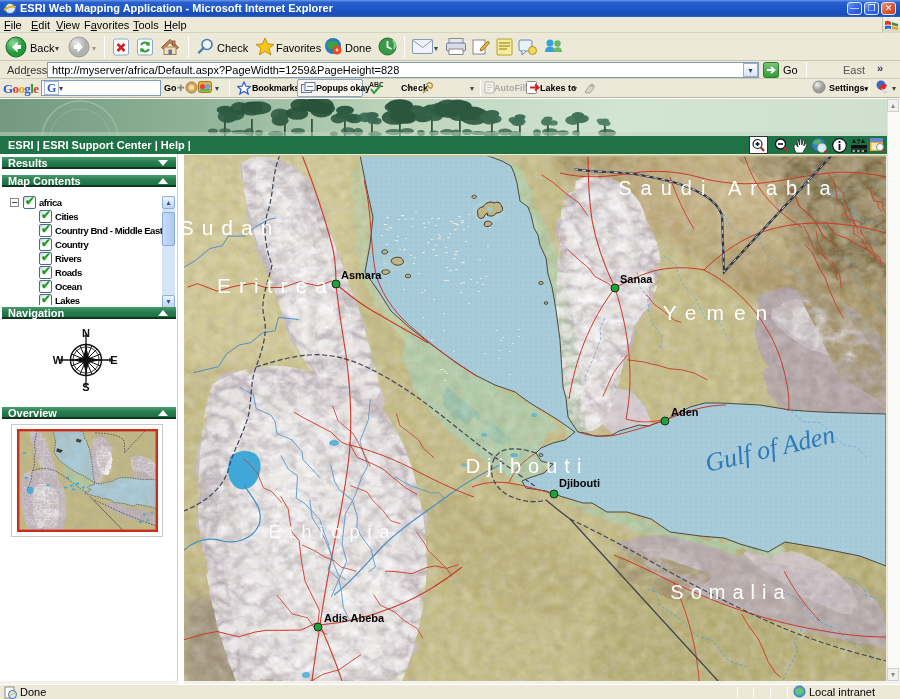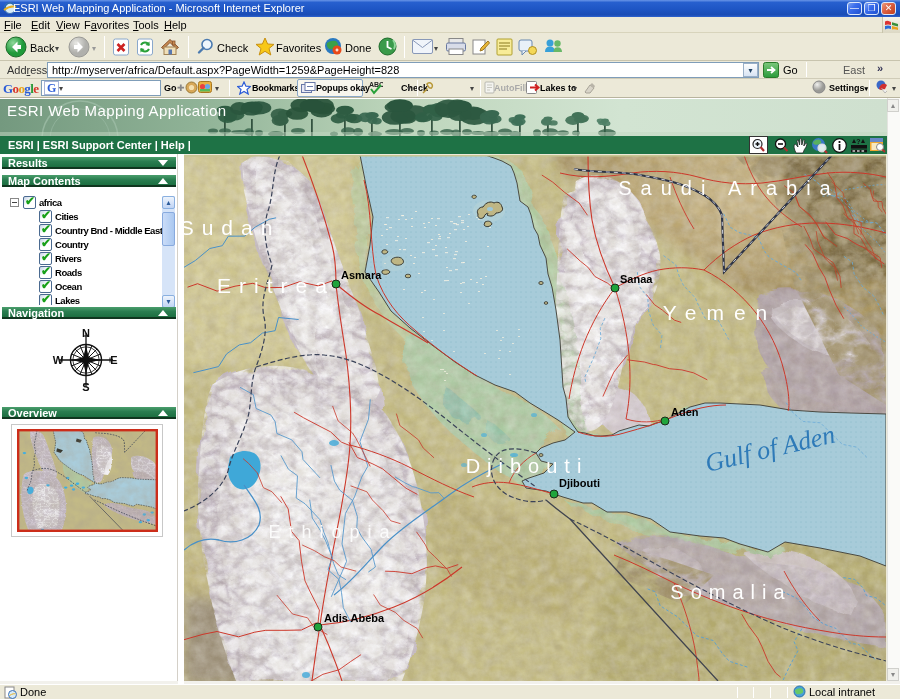--- a/index.html
+++ b/index.html
@@ -28,21 +28,21 @@
 </style></head>
 <body>
 <div id="page">
 
 <div id="titlebar" class="abs"></div>
 <svg class="abs" style="left:3px;top:1px" width="14" height="14" viewBox="0 0 14 14">
       <circle cx="7" cy="7" r="5.5" fill="#d8ecf8" stroke="#3a70b8"></circle>
       <path d="M2 7a5 5 0 0 1 10 0" fill="none" stroke="#2868b0" stroke-width="1.6"></path>
       <path d="M1 9c4-3 9-4 12-3" stroke="#e8b020" stroke-width="1.8" fill="none"></path>
     </svg>
-<span class="abs" style="left:13px;top:2px;color:#fff;font-weight:normal">ESRI Web Mapping Application - Microsoft Internet Explorer</span>
+<span class="abs" style="left:20px;top:2px;color:#fff;font-weight:bold">ESRI Web Mapping Application - Microsoft Internet Explorer</span>
 <div class="winbtn abs" style="left:847px;background:linear-gradient(135deg,#7da2ef 0%,#3a6ded 40%,#1f50cf 100%)">—</div>
 <div class="winbtn abs" style="left:864px;background:linear-gradient(135deg,#7da2ef 0%,#3a6ded 40%,#1f50cf 100%)">❐</div>
 <div class="winbtn abs" style="left:881px;background:linear-gradient(135deg,#eb9c7e 0%,#dd6547 40%,#c33d1b 100%)">✕</div>
 
 <div id="menubar" class="abs"></div>
 <span class="abs" style="left:4px;top:19px"><u>F</u>ile</span>
 <span class="abs" style="left:31px;top:19px"><u>E</u>dit</span>
 <span class="abs" style="left:56px;top:19px"><u>V</u>iew</span>
 <span class="abs" style="left:84px;top:19px">F<u>a</u>vorites</span>
 <span class="abs" style="left:133px;top:19px"><u>T</u>ools</span>
@@ -361,21 +361,20 @@
         <ellipse cx="505" cy="33" rx="7" ry="3.4" fill="#346048" opacity="0.8"></ellipse>
         <ellipse cx="515" cy="35" rx="6" ry="2.8" fill="#346048" opacity="0.8"></ellipse>
         <ellipse cx="537" cy="34" rx="4" ry="3.7" fill="#346048" opacity="0.8"></ellipse>
         <ellipse cx="550" cy="33" rx="8" ry="3.8" fill="#346048" opacity="0.8"></ellipse>
         <ellipse cx="563" cy="34" rx="6" ry="2.7" fill="#346048" opacity="0.8"></ellipse>
         <ellipse cx="576" cy="34" rx="4" ry="2.5" fill="#346048" opacity="0.8"></ellipse>
         <ellipse cx="607" cy="34" rx="9" ry="4.0" fill="#346048" opacity="0.8"></ellipse>
       </g>
 <rect y="33" width="887" height="4" fill="#c2d8c2" opacity="0.5"></rect>
 </svg>
-<span class="abs" style="left:7px;top:102px;color:#fff;font-size:15px;letter-spacing:0.4px">ESRI Web Mapping Application</span>
 
 <div id="navbar" class="abs"></div>
 <span class="abs" style="left:8px;top:139px;color:#fff;font-weight:bold">ESRI | ESRI Support Center | Help |</span>
 <div class="abs" style="left:749px;top:136px;width:19px;height:18px;background:#fff;border:1px solid #333"></div>
 <svg class="abs" style="left:751px;top:138px" width="15" height="15" viewBox="0 0 15 15">
       <circle cx="6.5" cy="6" r="4.5" fill="#eef6fc" stroke="#222" stroke-width="1.2"></circle>
       <path d="M4.5 6 H8.5 M6.5 4 V8" stroke="#111" stroke-width="1.4"></path>
       <path d="M9.5 9 L13 13" stroke="#b03030" stroke-width="2.2"></path>
     </svg>
 <svg class="abs" style="left:774px;top:138px" width="15" height="15" viewBox="0 0 15 15">

